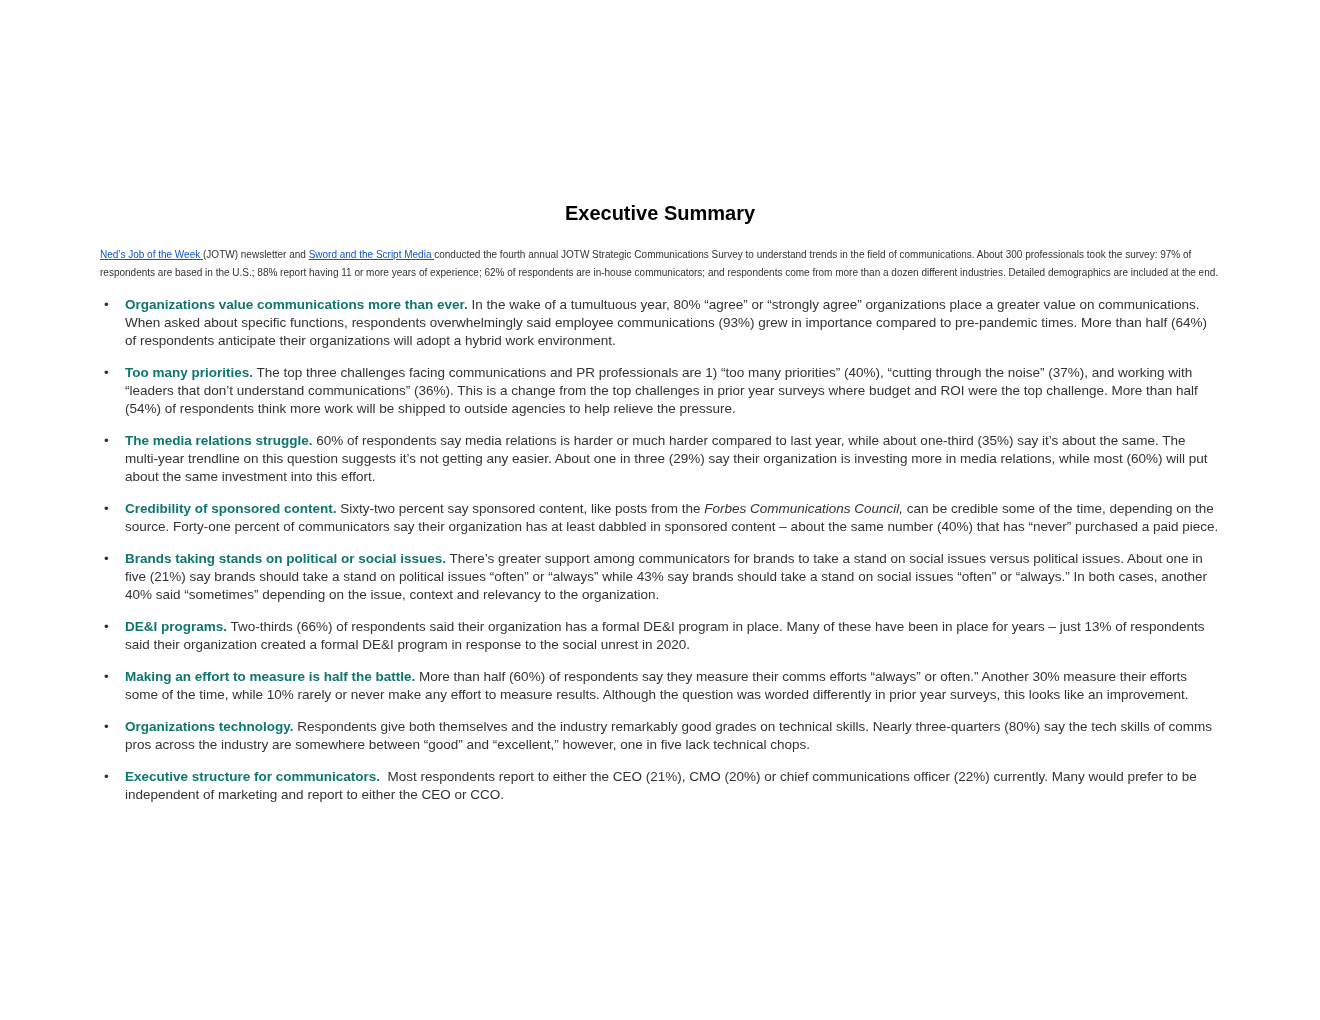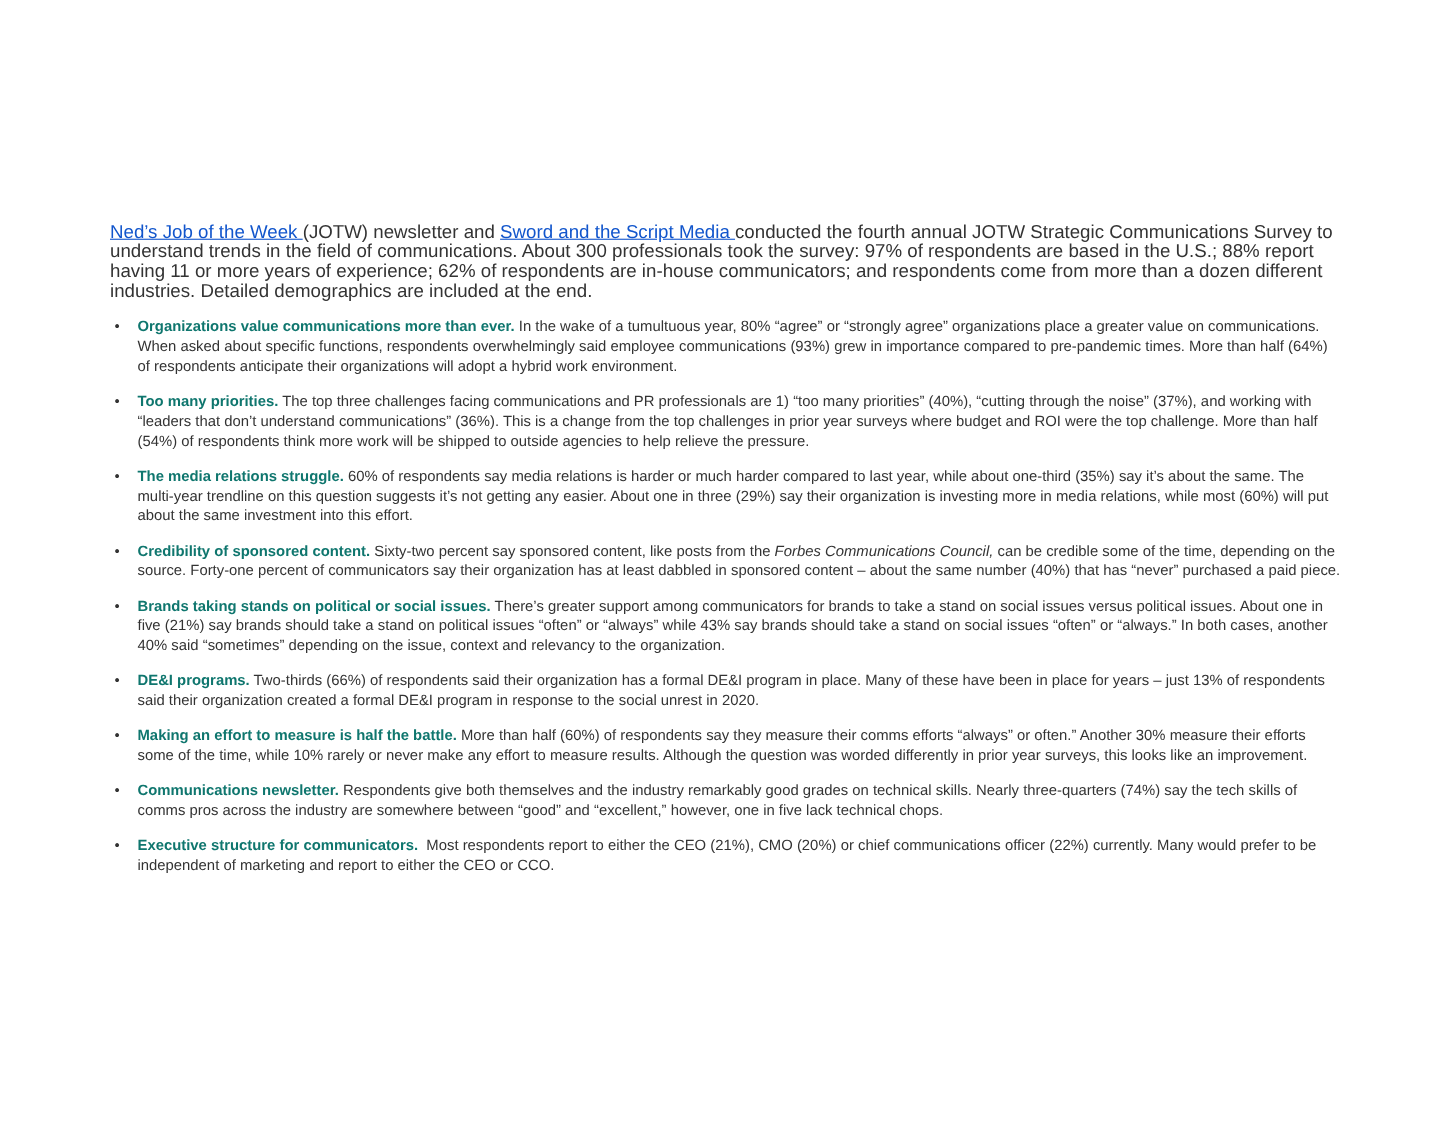--- a/index.html
+++ b/index.html
@@ -15,21 +15,21 @@
   }
   .doc-title {
     font-size: 20px;
     line-height: 23px;
     font-weight: bold;
     color: #000000;
     text-align: center;
     margin: 0 0 21px 0;
   }
   .intro {
-    font-size: 17px;
+    font-size: 10px;
     line-height: 18px;
     margin: 0 0 14px 0;
     white-space: pre-wrap;
   }
   a.doc-link {
     color: #1155cc;
     text-decoration: underline;
     cursor: pointer;
   }
   ul.bullet-list {
@@ -55,20 +55,21 @@
   .lead {
     font-weight: bold;
     color: #0f766e;
   }
   .it { font-style: italic; }
 </style>
 </head>
 <body>
 
 <div class="content">
+  <h1 class="doc-title">Executive Summary</h1>
 
   <p class="intro"><a class="doc-link">Ned’s Job of the Week </a><span>(JOTW) newsletter and </span><a class="doc-link">Sword and the Script Media </a><span>conducted the fourth annual JOTW Strategic Communications Survey to understand trends in the field of communications. About 300 professionals took the survey: 97% of respondents are based in the U.S.; 88% report having 11 or more years of experience; 62% of respondents are in-house communicators; and respondents come from more than a dozen different industries. Detailed demographics are included at the end.</span></p>
 
   <ul class="bullet-list">
     <li class="bullet-item">
         <span class="marker">•</span>
         <div class="btext"><span class="lead">Organizations value communications more than ever.</span><span> In the wake of a tumultuous year, 80% “agree” or “strongly agree” organizations place a greater value on communications. When asked about specific functions, respondents overwhelmingly said employee communications (93%) grew in importance compared to pre-pandemic times. More than half (64%) of respondents anticipate their organizations will adopt a hybrid work environment.</span></div>
       </li>
 
     <li class="bullet-item">
@@ -96,21 +97,21 @@
         <div class="btext"><span class="lead">DE&amp;I programs.</span><span> Two-thirds (66%) of respondents said their organization has a formal DE&amp;I program in place. Many of these have been in place for years – just 13% of respondents said their organization created a formal DE&amp;I program in response to the social unrest in 2020.</span></div>
       </li>
 
     <li class="bullet-item">
         <span class="marker">•</span>
         <div class="btext"><span class="lead">Making an effort to measure is half the battle.</span><span> More than half (60%) of respondents say they measure their comms efforts “always” or often.” Another 30% measure their efforts some of the time, while 10% rarely or never make any effort to measure results. Although the question was worded differently in prior year surveys, this looks like an improvement.</span></div>
       </li>
 
     <li class="bullet-item">
         <span class="marker">•</span>
-        <div class="btext"><span class="lead">Communications newsletter.</span><span> Respondents give both themselves and the industry remarkably good grades on technical skills. Nearly three-quarters (74%) say the tech skills of comms pros across the industry are somewhere between “good” and “excellent,” however, one in five lack technical chops.</span></div>
+        <div class="btext"><span class="lead">Organizations technology.</span><span> Respondents give both themselves and the industry remarkably good grades on technical skills. Nearly three-quarters (80%) say the tech skills of comms pros across the industry are somewhere between “good” and “excellent,” however, one in five lack technical chops.</span></div>
       </li>
 
     <li class="bullet-item">
         <span class="marker">•</span>
         <div class="btext"><span class="lead">Executive structure for communicators.</span><span>  Most respondents report to either the CEO (21%), CMO (20%) or chief communications officer (22%) currently. Many would prefer to be independent of marketing and report to either the CEO or CCO.</span></div>
       </li>
   </ul>
 </div>
 
 </body></html>

